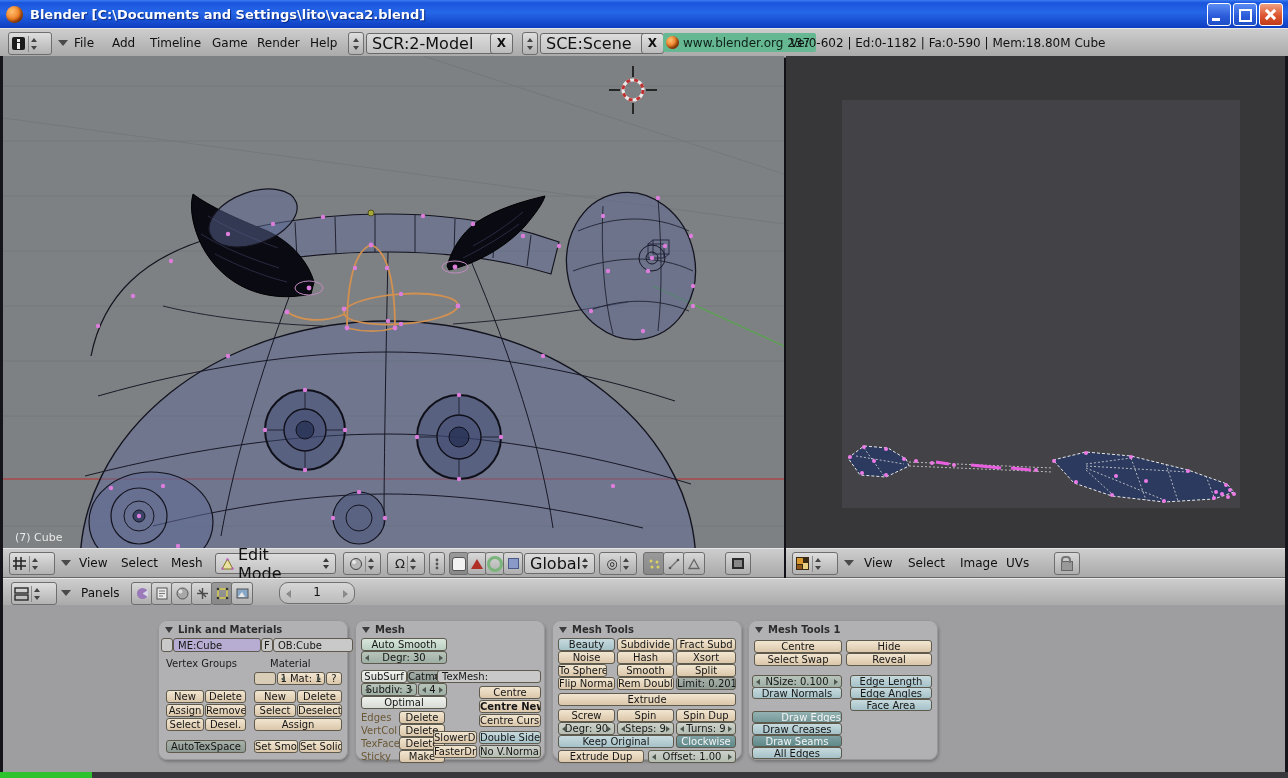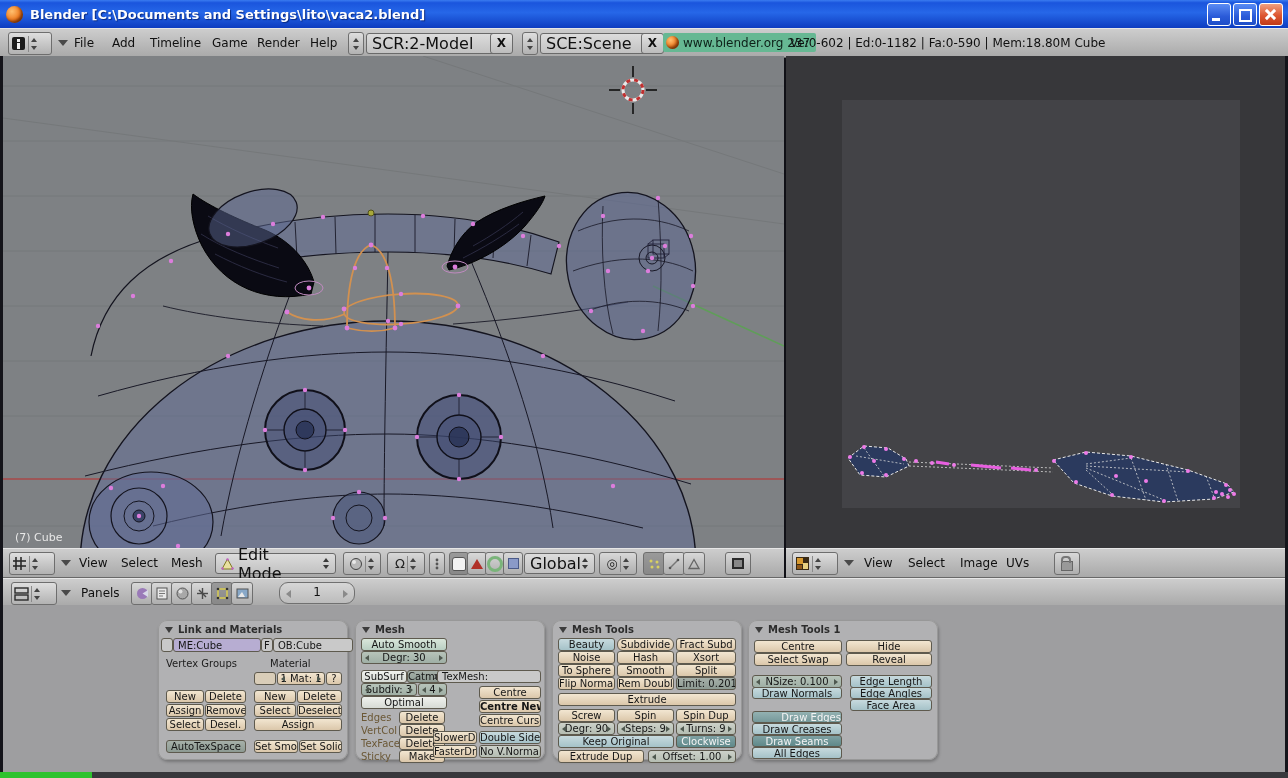--- a/index.html
+++ b/index.html
@@ -607,26 +607,26 @@
       <span class="b bg-beige" style="left:78px;top:111px;width:44px;">SlowerDra</span>
       <span class="b bg-beige" style="left:78px;top:125px;width:44px;">FasterDra</span>
       <span class="b bg-blue" style="left:124px;top:111px;width:62px;">Double Sided</span>
       <span class="b bg-num2" style="left:124px;top:125px;width:62px;">No V.Normal Fli</span>
     </div>
 
     <div class="panel" style="left:549px;top:15px;">
       <span class="ptri"></span>
       <span class="ptitle">Mesh Tools</span>
       <span class="b bg-blue" style="left:6px;top:18px;width:57px;">Beauty</span>
-      <span class="b bg-beige" style="left:65px;top:18px;width:57px;border-radius:6px;">Subdivide</span>
+      <span class="b bg-beige" style="left:65px;top:18px;width:57px;">Subdivide</span>
       <span class="b bg-beige" style="left:124px;top:18px;width:60px;">Fract Subd</span>
       <span class="b bg-beige" style="left:6px;top:31px;width:57px;">Noise</span>
       <span class="b bg-beige" style="left:65px;top:31px;width:57px;">Hash</span>
       <span class="b bg-beige" style="left:124px;top:31px;width:60px;">Xsort</span>
-      <span class="b bg-beige" style="left:6px;top:44px;width:57px;">To Sphere</span>
+      <span class="b bg-beige" style="left:6px;top:44px;width:49px;">To Sphere</span>
       <span class="b bg-beige" style="left:65px;top:44px;width:57px;">Smooth</span>
       <span class="b bg-beige" style="left:124px;top:44px;width:60px;">Split</span>
       <span class="b bg-beige" style="left:6px;top:57px;width:57px;">Flip Normals</span>
       <span class="b bg-beige" style="left:65px;top:57px;width:57px;">Rem Double</span>
       <span class="b bg-dgray" style="left:124px;top:57px;width:60px;">Limit: 0.201</span>
       <span class="b bg-beige" style="left:6px;top:73px;width:178px;">Extrude</span>
       <span class="b bg-beige" style="left:6px;top:89px;width:57px;">Screw</span>
       <span class="b bg-beige" style="left:65px;top:89px;width:57px;">Spin</span>
       <span class="b bg-beige" style="left:124px;top:89px;width:60px;">Spin Dup</span>
       <span class="b bg-num2 num" style="left:6px;top:102px;width:57px;">Degr: 90</span>

